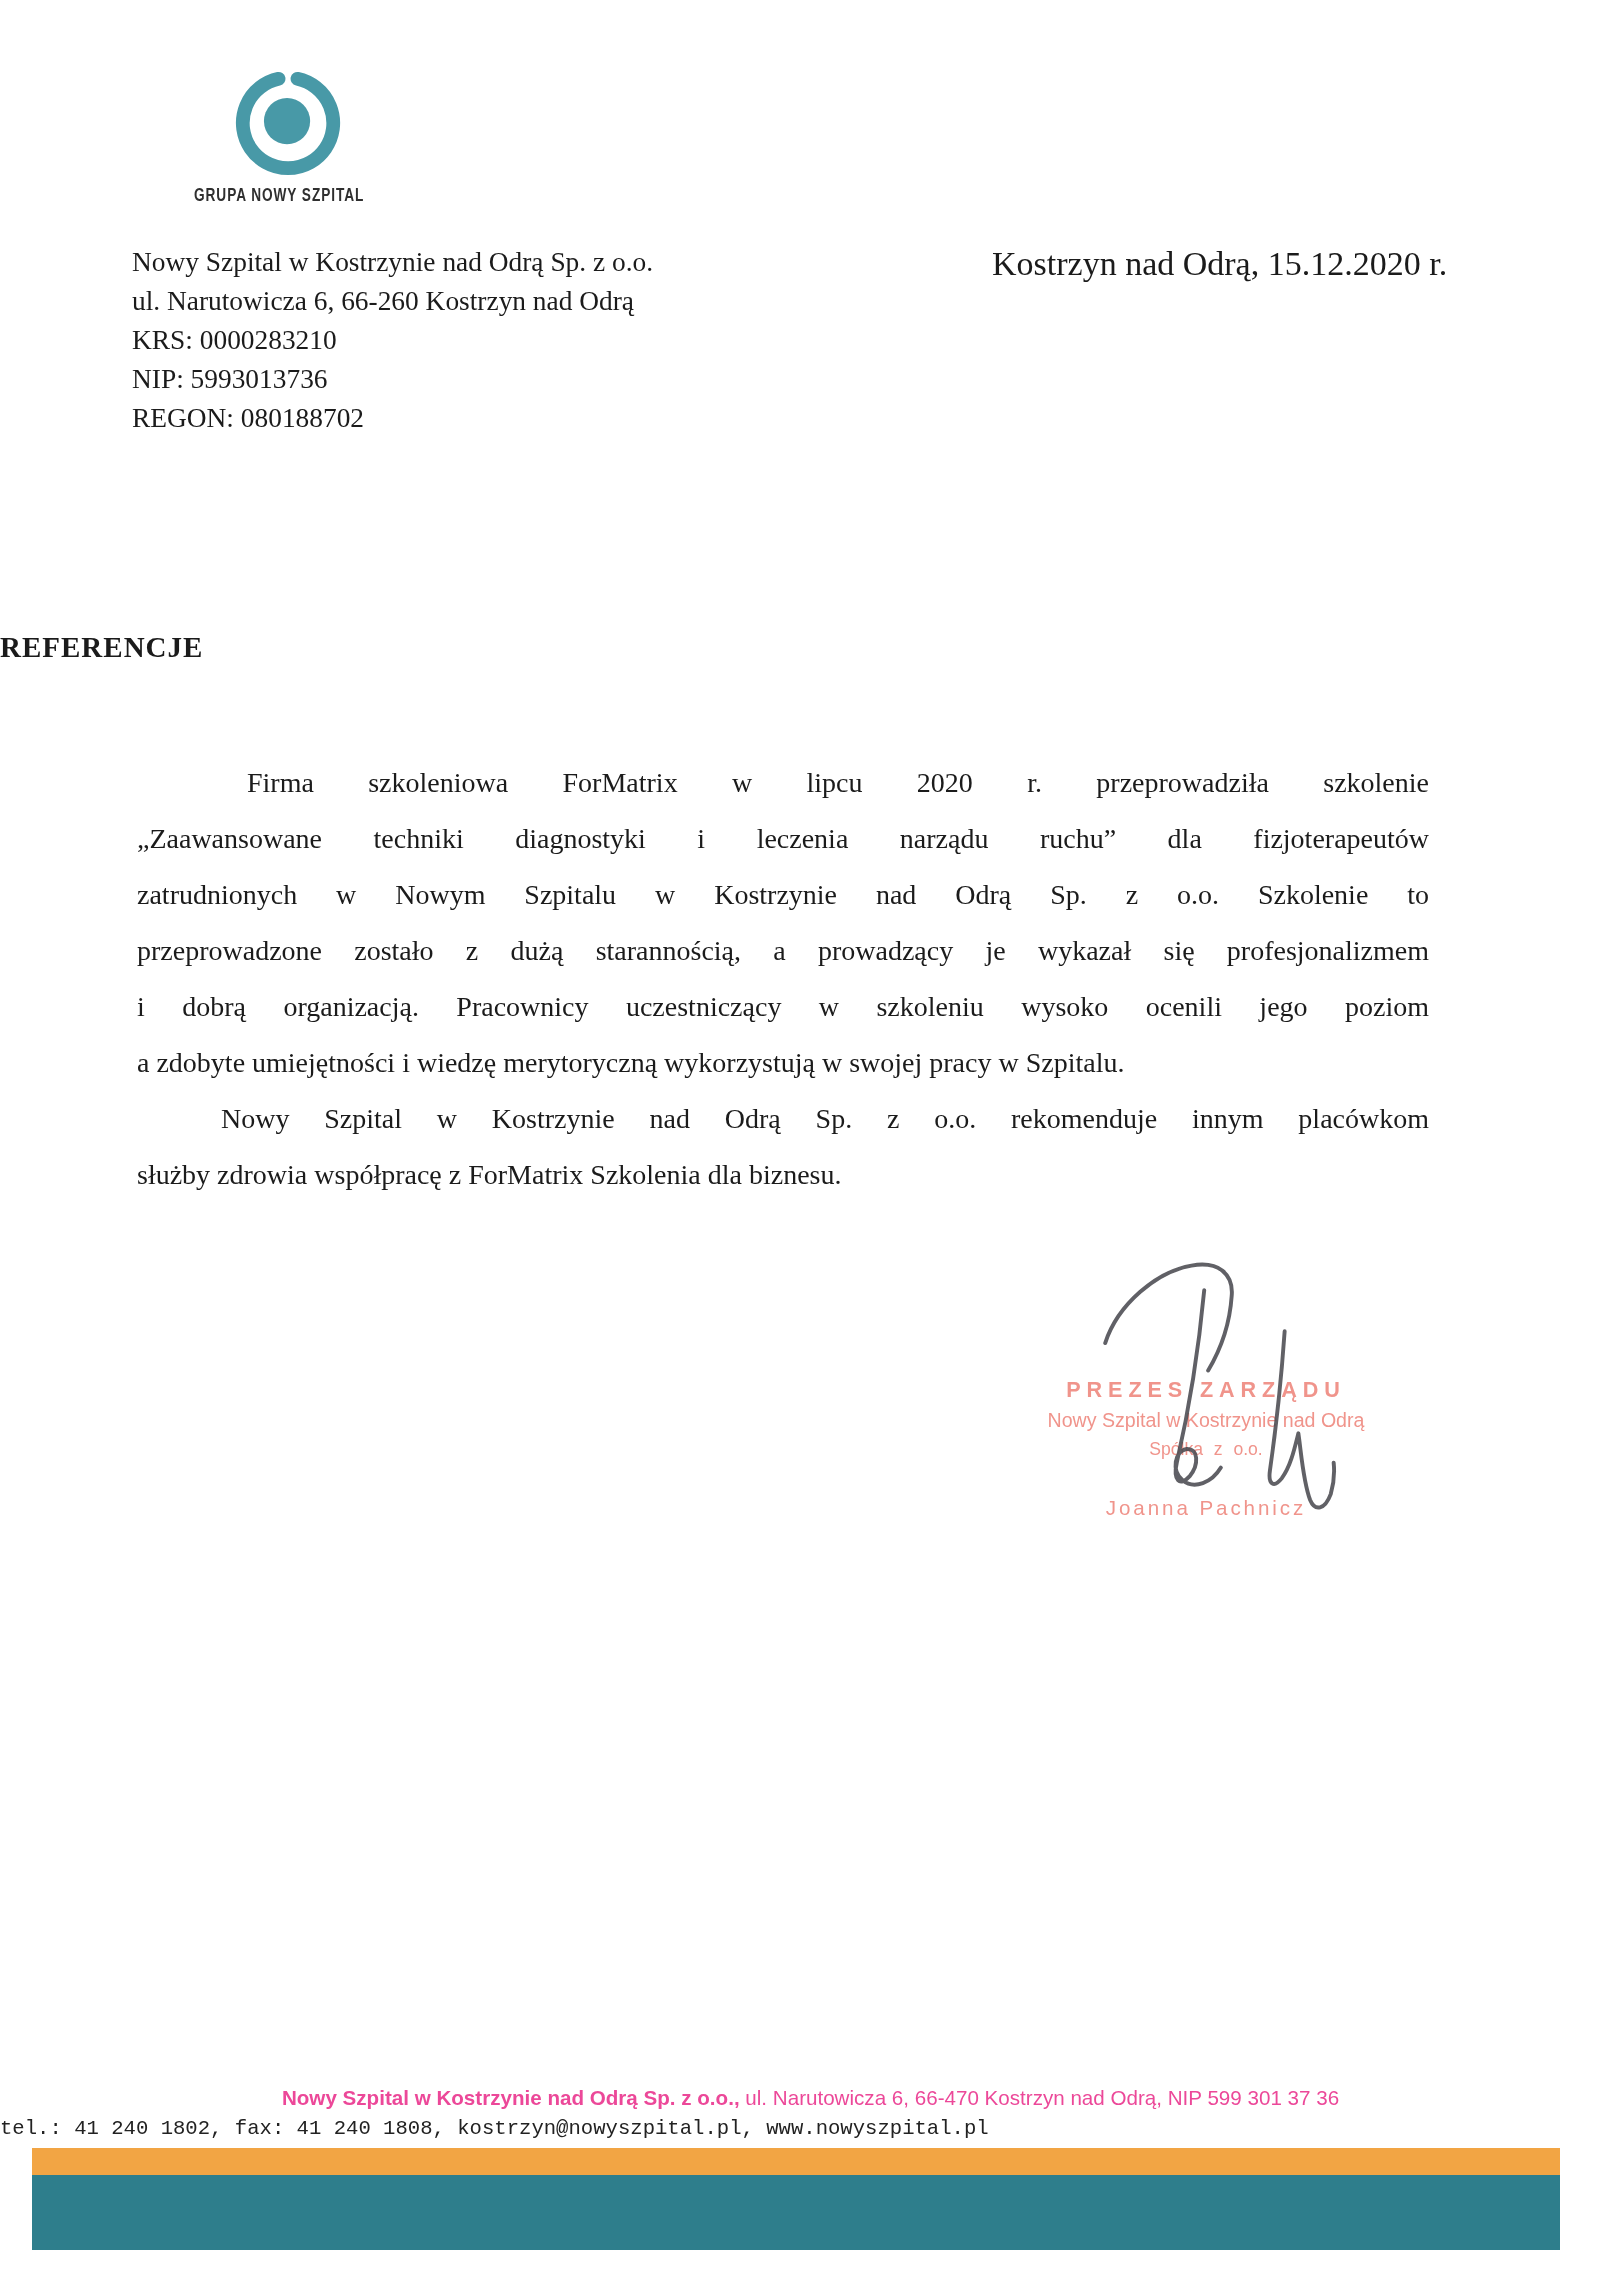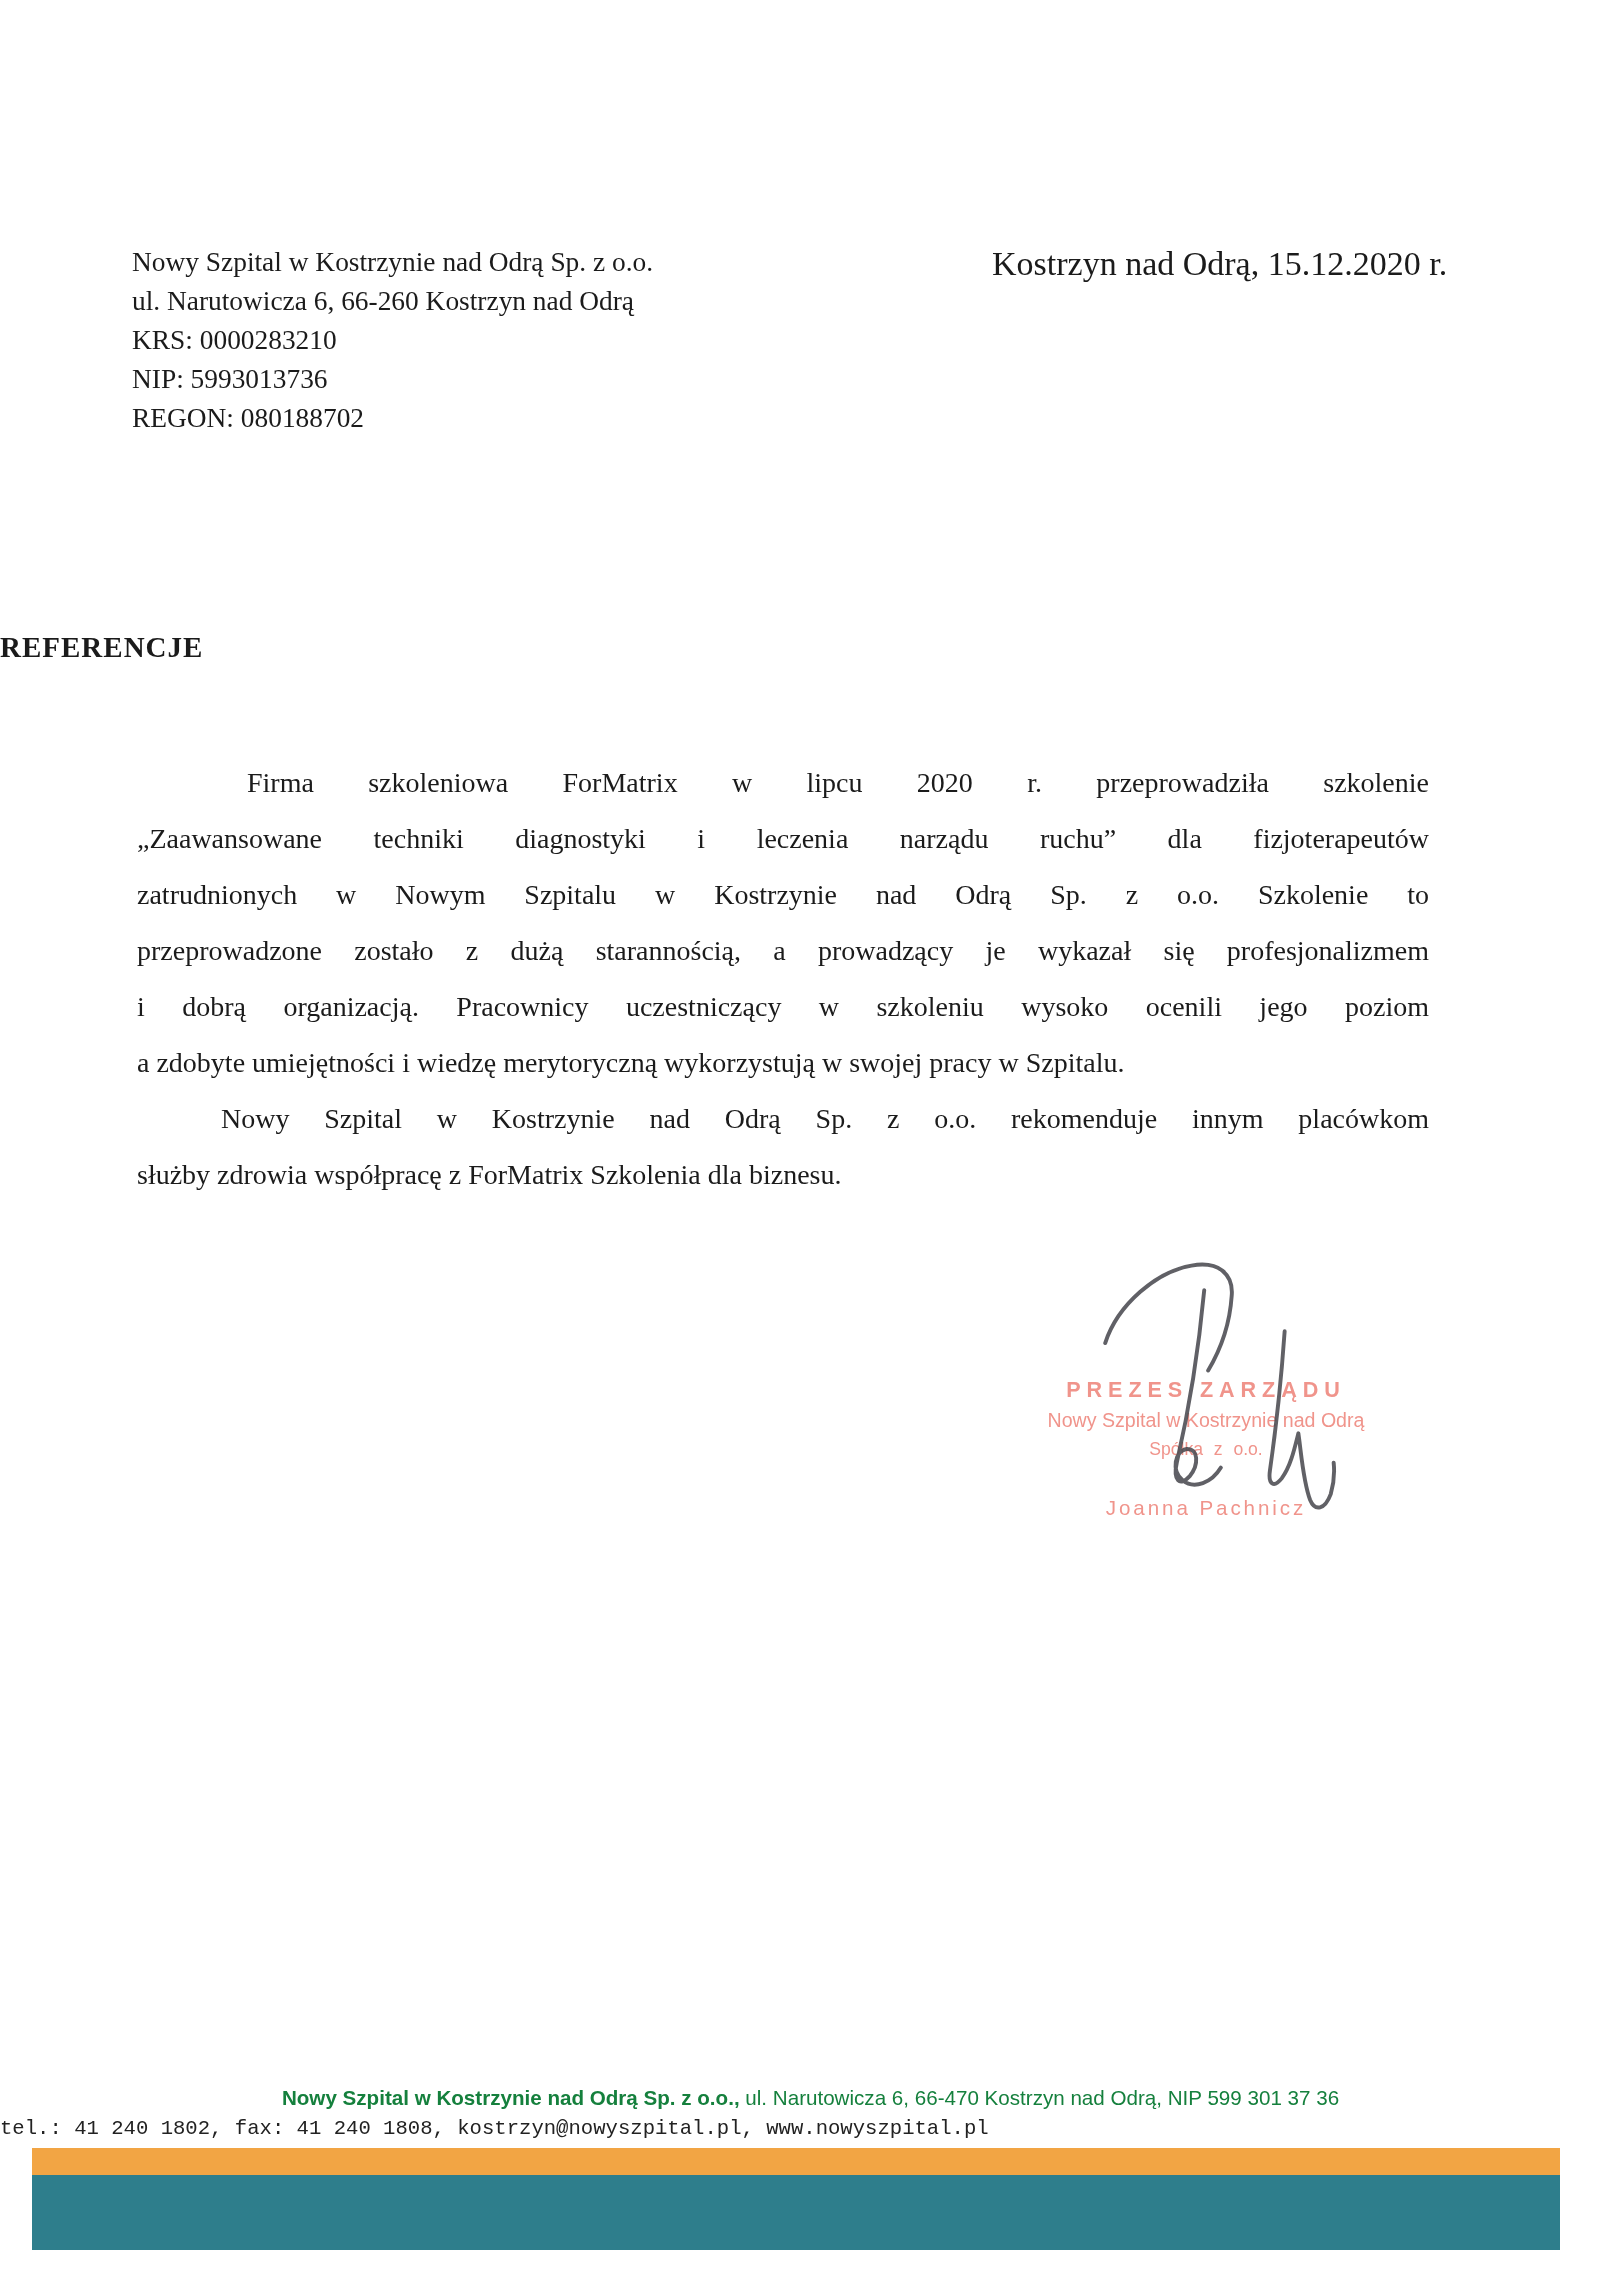--- a/index.html
+++ b/index.html
@@ -43,35 +43,42 @@
     font-family:"Liberation Sans", sans-serif;
   }
   .stamp-role{font-size:21.6px;font-weight:700;letter-spacing:5.9px;}
   .stamp-org1{font-size:19.6px;margin-top:5.9px;}
   .stamp-org2{font-size:17.6px;margin-top:6.9px;word-spacing:5.9px;}
   .stamp-name{font-size:20.6px;margin-top:36px;letter-spacing:2.9px;}
   .signature-svg{position:absolute;left:1059px;top:1245px;}
   
   .footer-line1{
     position:absolute;left:0;top:2086px;width:1621px;text-align:center;
-    font-family:"Liberation Sans", sans-serif;font-size:20.6px;color:#15803d;
+    font-family:"Liberation Sans", sans-serif;font-size:20.6px;color:#ec4899;
   }
   .footer-line1 .bold{font-weight:700;}
   .footer-line2{
     position:absolute;left:0;top:2117px;width:1358px;text-align:left;
     font-family:Liberation Mono, monospace;font-size:20.6px;color:#222;
   }
   .bar-orange{position:absolute;left:32px;top:2148px;width:1528px;height:26.5px;background:#f2a544;}
   .bar-teal{position:absolute;left:32px;top:2175px;width:1528px;height:75px;background:#2e7e8c;}
 </style>
 </head>
 <body>
 
 <div class="page">
 
+  <div class="logo-wrap">
+    <svg class="logo-svg" width="116" height="118" viewBox="0 0 118 120">
+      <path d="M 48.4 14 A 46 46 0 1 0 67.6 14" fill="none" stroke="#4899a7" stroke-width="14" stroke-linecap="round"></path>
+      <circle cx="57" cy="57" r="23.5" fill="#4899a7"></circle>
+    </svg>
+    <div class="logo-label">GRUPA NOWY SZPITAL</div>
+  </div>
 
   <div class="sender">
     <div>Nowy Szpital w Kostrzynie nad Odrą Sp. z o.o.</div>
     <div>ul. Narutowicza 6, 66-260 Kostrzyn nad Odrą</div>
     <div>KRS: 0000283210</div>
     <div>NIP: 5993013736</div>
     <div>REGON: 080188702</div>
   </div>
 
   <div class="dateline">Kostrzyn nad Odrą, 15.12.2020 r.</div>

